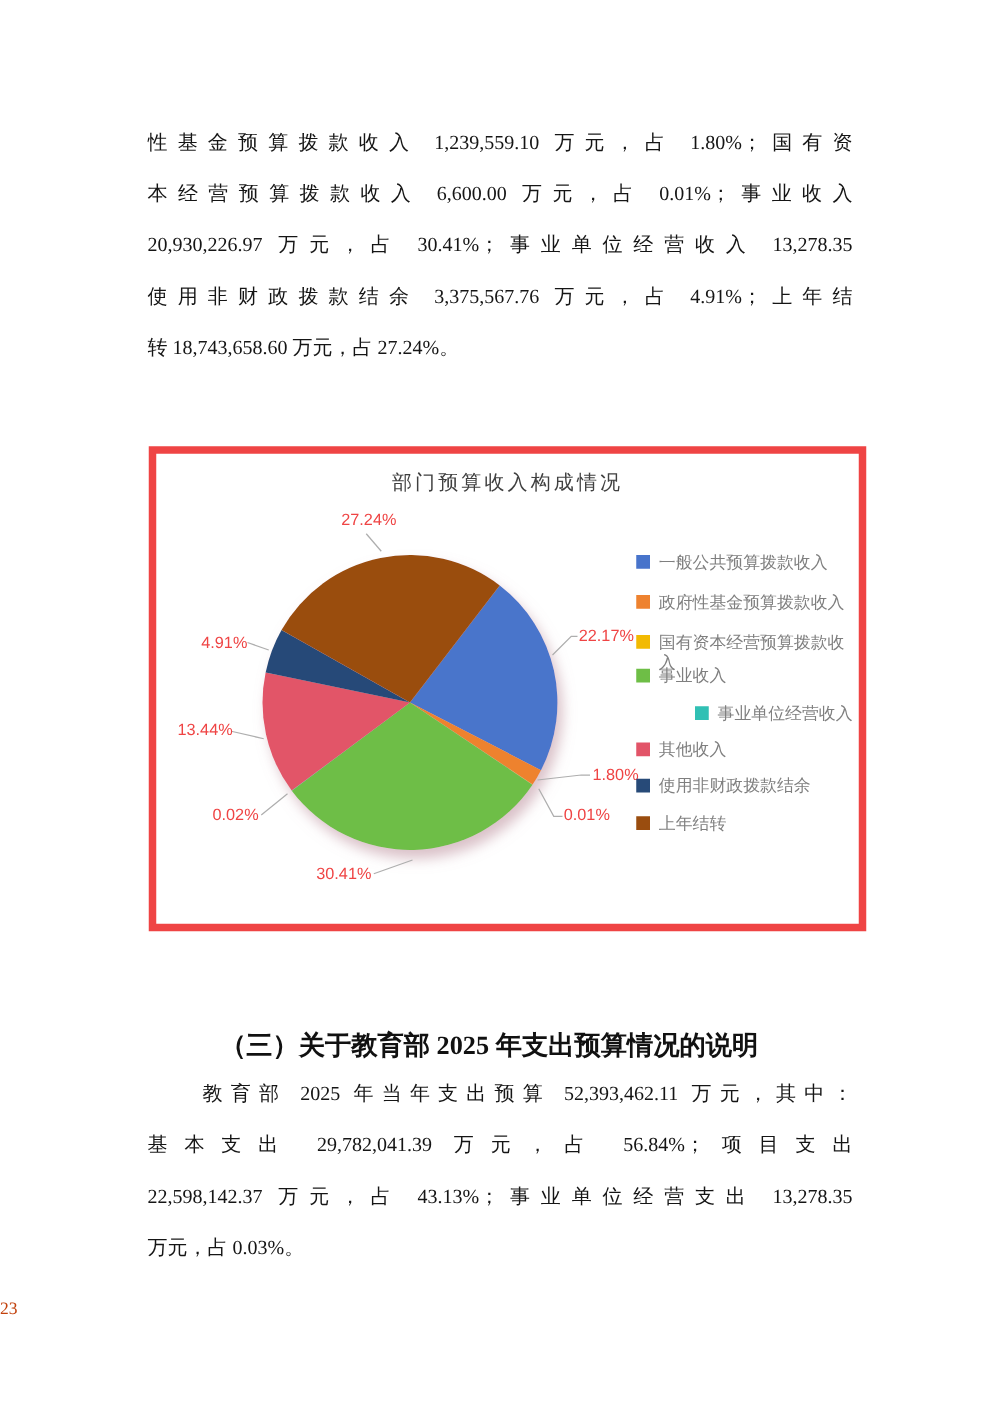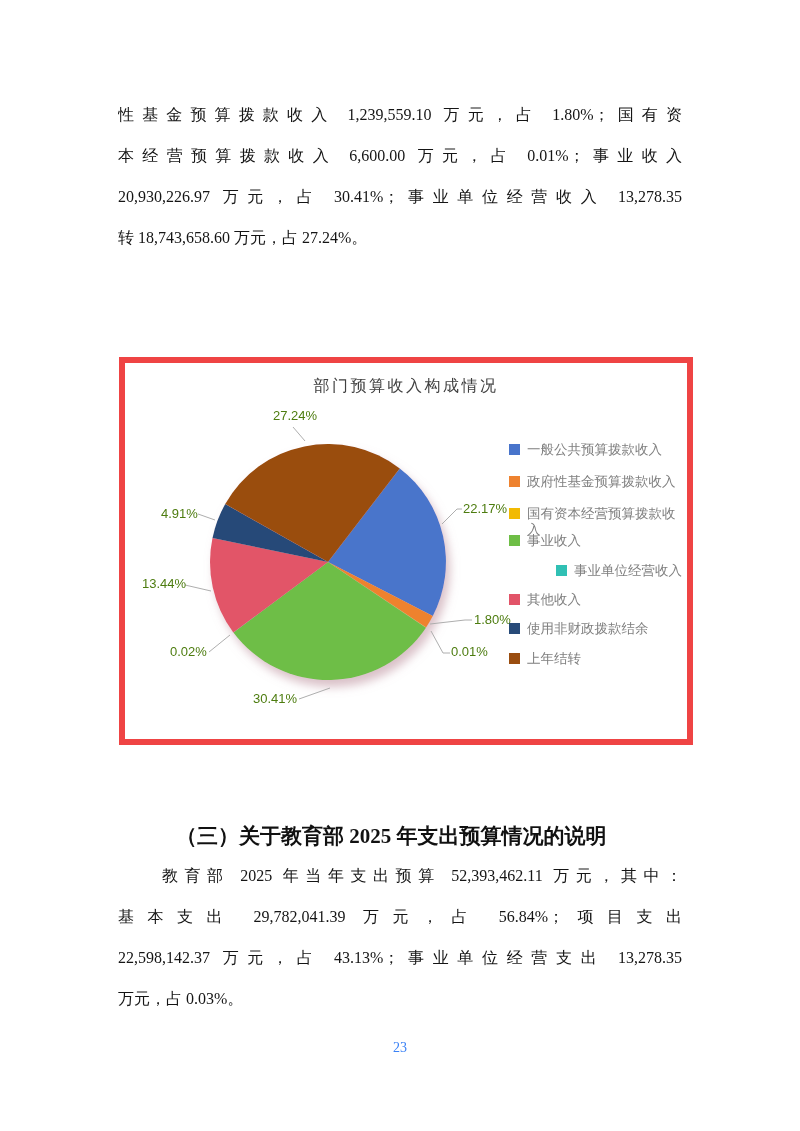--- a/index.html
+++ b/index.html
@@ -29,43 +29,44 @@
     position:absolute;left:119px;top:357px;width:562px;height:376px;
     border:6px solid #ef4444;background:#ffffff;margin:0;
     font-family:Liberation Sans, sans-serif;
   }
   .chart-title{
     position:absolute;top:13px;left:0;right:0;text-align:center;
     font-size:16px;letter-spacing:2.5px;color:#404040;
   }
   #pie-svg{position:absolute;left:0;top:0;}
   .pct{
-    position:absolute;font-size:13px;color:#4d7c0f;white-space:nowrap;
+    position:absolute;font-size:13px;color:#ef4444;white-space:nowrap;
     line-height:14px;
   }
   .legend-item{
     position:absolute;left:384px;display:flex;gap:7px;align-items:flex-start;
     font-size:13.5px;color:#7f7f7f;line-height:16px;
   }
   .legend-text{white-space:pre-line;}
   .swatch{width:11px;height:11px;margin-top:2px;flex:none;}
   .page-number{
-    position:absolute;left:0;right:0;top:1040px;text-align:center;
-    font-size:14px;color:#3b82f6;
+    position:absolute;left:0;right:0;top:1040px;text-align:left;
+    font-size:14px;color:#c2410c;
   }
 </style>
 </head>
 <body>
 
 <div class="page">
 
   <div class="body-text" id="para1">
     <div class="line j">性基金预算拨款收入 1,239,559.10 万元，占 1.80%；国有资</div>
     <div class="line j">本经营预算拨款收入 6,600.00 万元，占 0.01%；事业收入</div>
     <div class="line j">20,930,226.97 万元，占 30.41%；事业单位经营收入 13,278.35</div>
+    <div class="line j">使用非财政拨款结余 3,375,567.76 万元，占 4.91%；上年结</div>
     <div class="line">转 18,743,658.60 万元，占 27.24%。</div>
   </div>
 
   <figure class="chart">
     <svg id="pie-svg" width="562" height="376" viewBox="0 0 562 376">
       <defs>
         <filter id="pieShadow" x="-25%" y="-25%" width="150%" height="150%">
           <feDropShadow dx="4" dy="7" stdDeviation="5" flood-color="#bb8f9b" flood-opacity="0.55"></feDropShadow>
         </filter>
       </defs>

